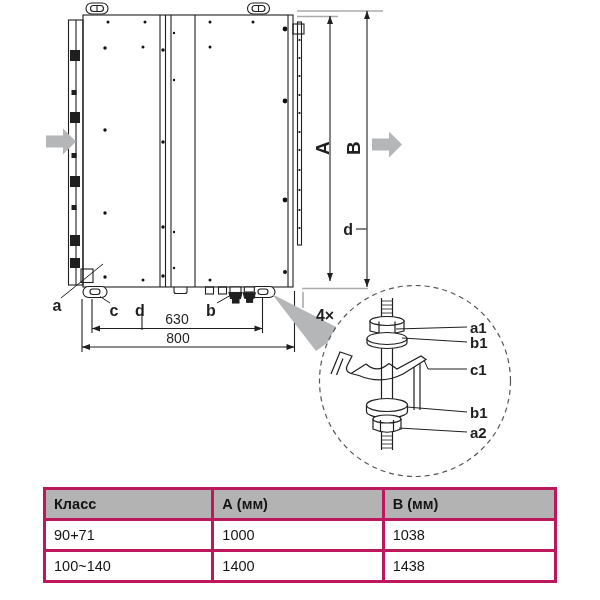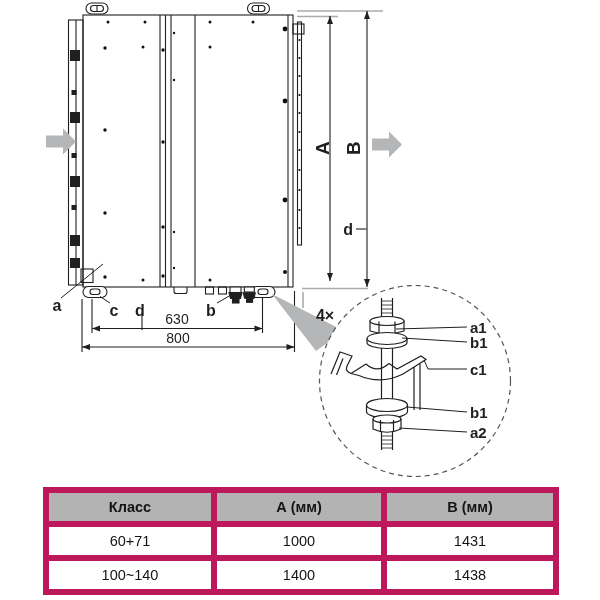--- a/index.html
+++ b/index.html
@@ -6,22 +6,22 @@
   #stage{position:relative;width:600px;height:600px;background:#fff;overflow:hidden;
          font-family:"Liberation Sans",sans-serif;}
   #drawing{position:absolute;left:0;top:0;}
   svg text{fill:#1f1f1f;}
   .dimBig{font-size:19px;font-weight:bold;}
   .lbl{font-size:16px;font-weight:bold;}
   .lblSm{font-size:15px;font-weight:bold;}
   .dimNum{font-size:14px;font-weight:400;}
   table.dims{position:absolute;left:43px;top:487px;width:514px;
     border-collapse:collapse;table-layout:fixed;font-size:14.5px;color:#141414;}
-  table.dims th,table.dims td{border:6px solid #be185d;padding:3px 8px 3px 8px;
-    text-align:center;height:22px;}
+  table.dims th,table.dims td{border:3px solid #be185d;padding:3px 8px 3px 8px;
+    text-align:left;height:22px;}
   table.dims th{background:#b3b3b3;font-weight:bold;}
   table.dims{border:2px solid #2b2b2b;}
   .c0{width:168px;} .c1{width:170px;} .c2{width:172px;}
 </style>
 </head>
 <body>
 
 <div id="stage">
 
 <svg id="drawing" width="600" height="480" viewBox="0 0 600 480">
@@ -269,23 +269,23 @@
       </colgroup>
     <thead>
       <tr>
         <th>Класс</th>
         <th>А (мм)</th>
         <th>В (мм)</th>
       </tr>
     </thead>
     <tbody>
       <tr>
-        <td>60+71</td>
+        <td>90+71</td>
         <td>1000</td>
-        <td>1431</td>
+        <td>1038</td>
       </tr>
       <tr>
         <td>100~140</td>
         <td>1400</td>
         <td>1438</td>
       </tr>
     </tbody>
   </table>
 
 </div>

